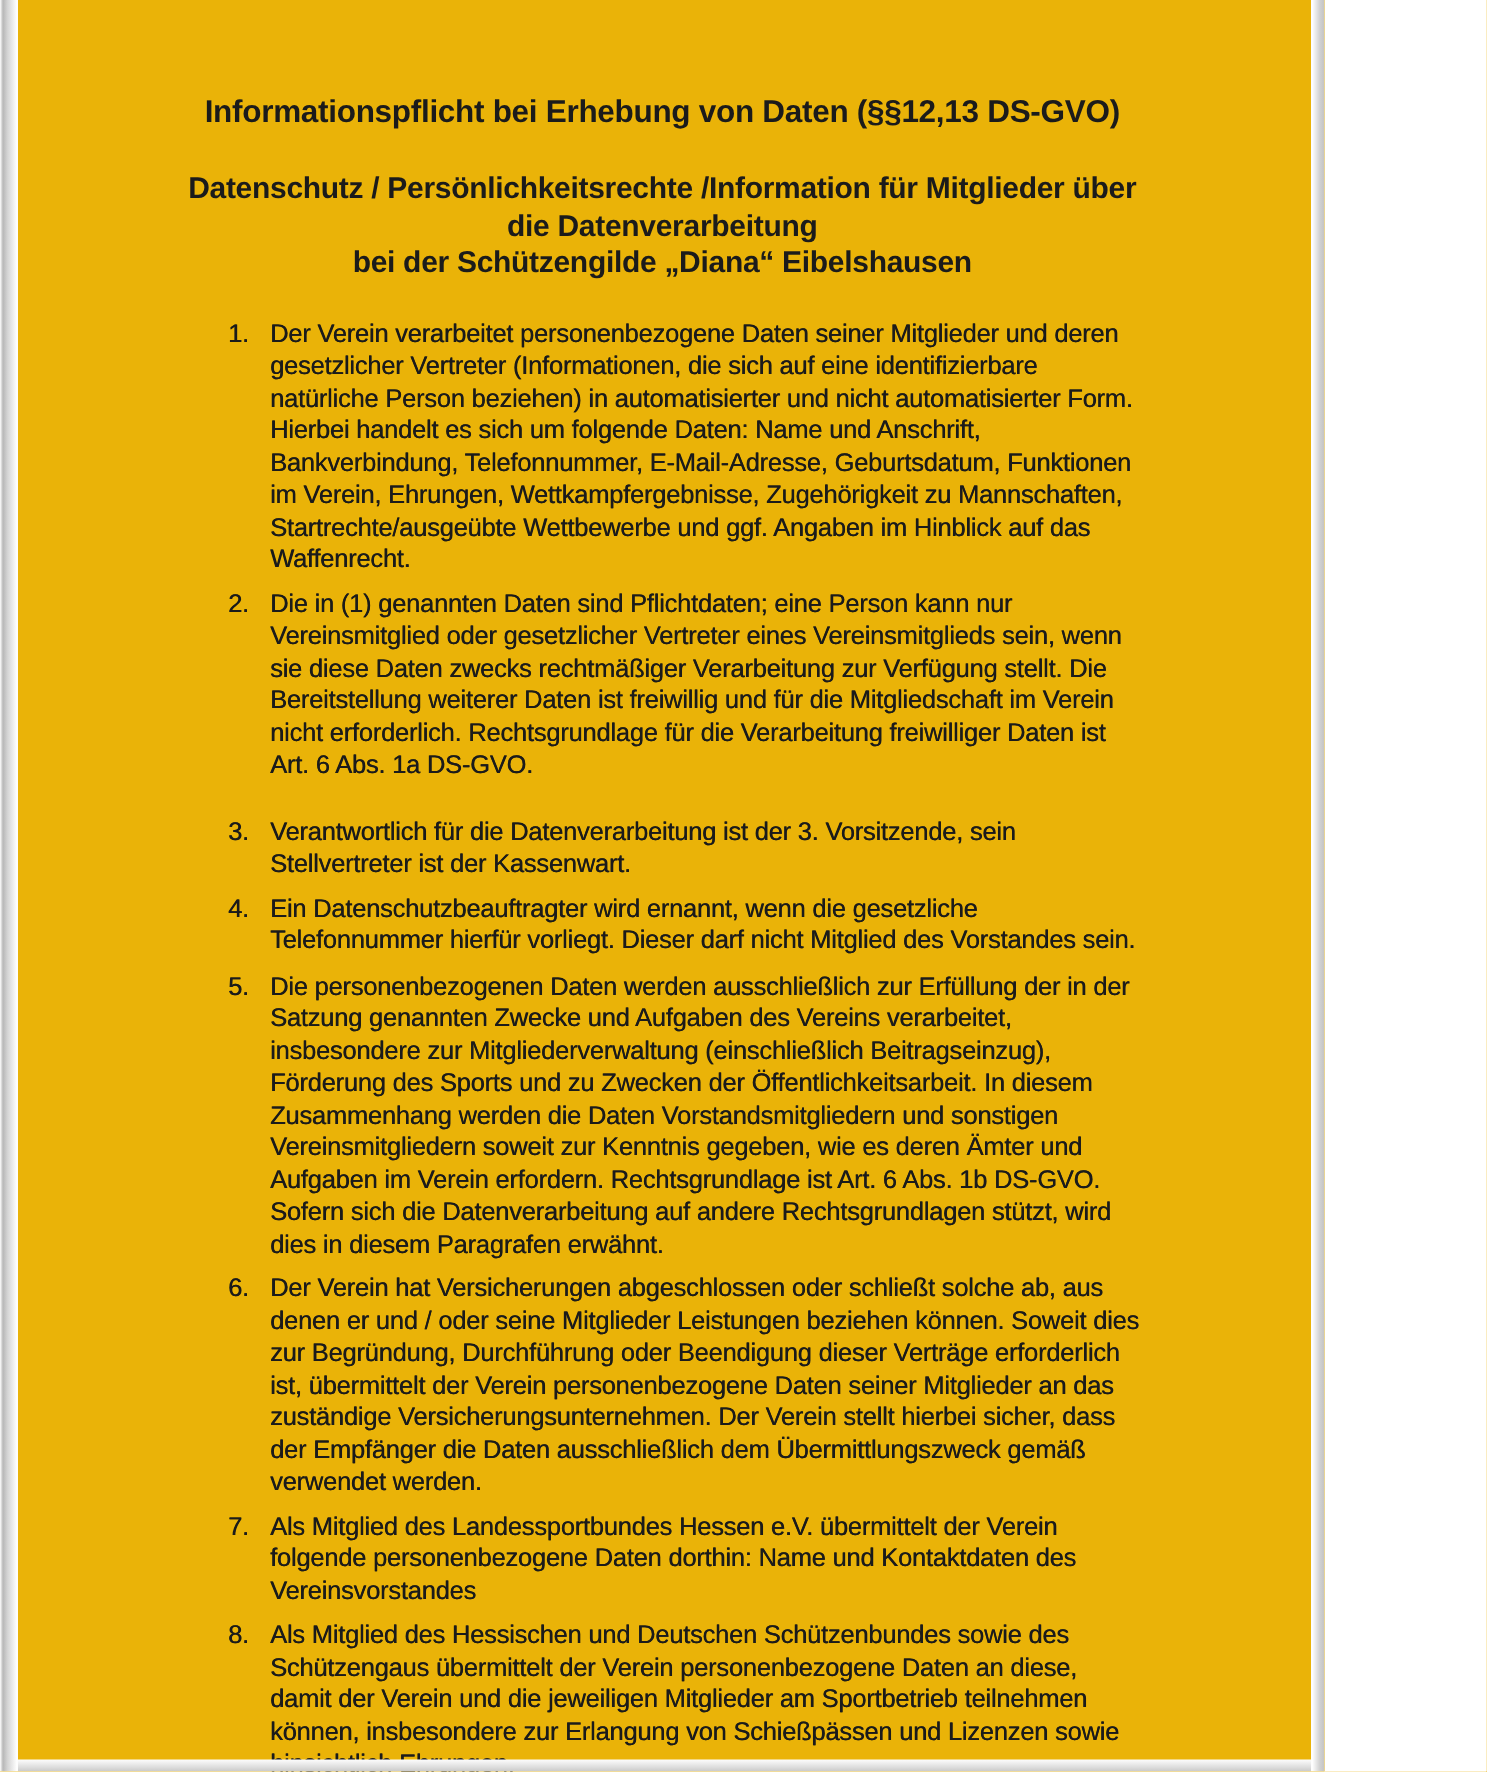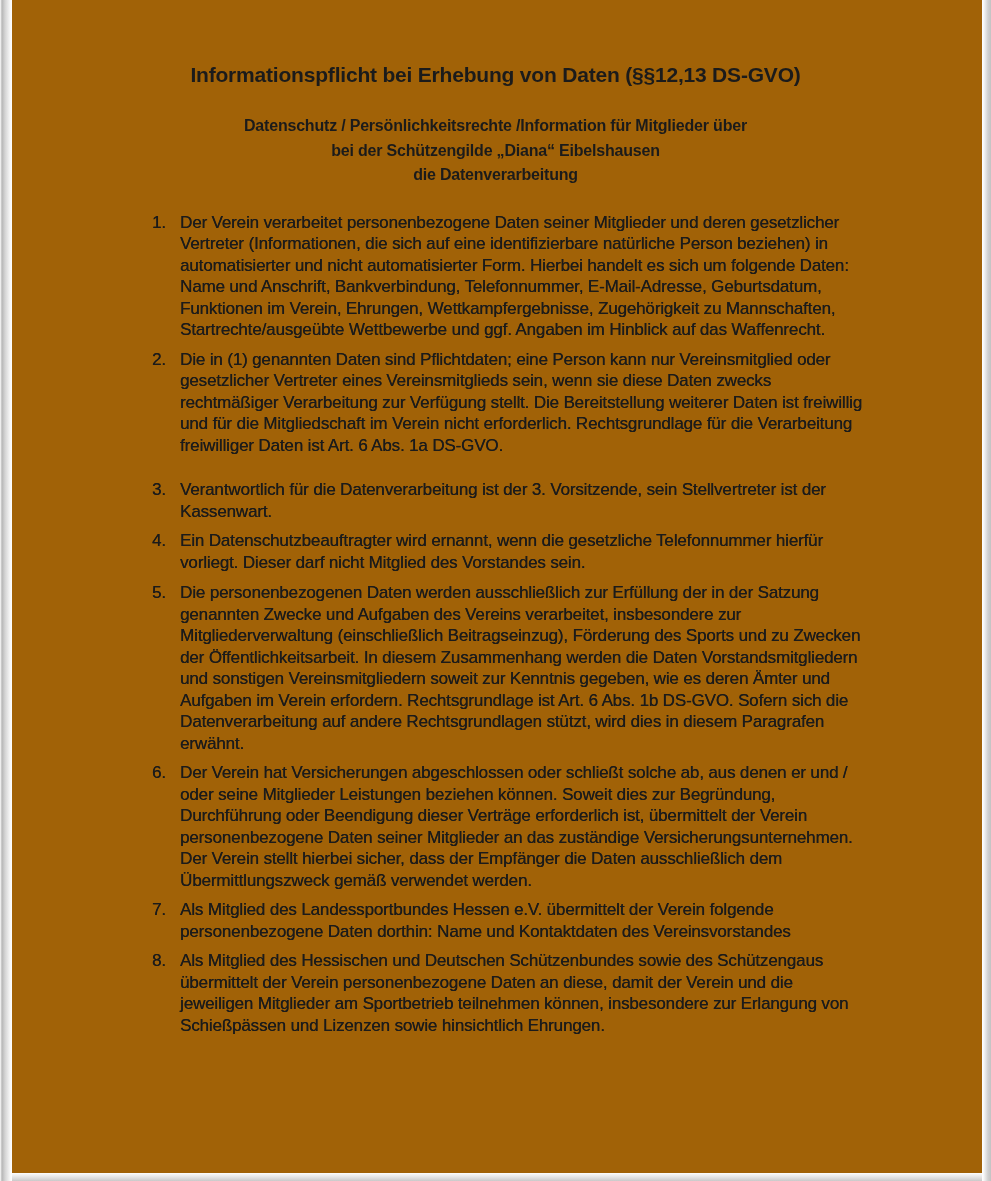--- a/index.html
+++ b/index.html
@@ -2,23 +2,23 @@
 <html><head>
 <meta charset="utf-8">
 <style>
   html, body {
     margin: 0;
     padding: 0;
     background: #ffffff;
   }
   .page {
     position: relative;
-    width: 991px;
+    width: 883px;
     height: 1181px;
-    background: #a16207;
+    background: #eab308;
     overflow: hidden;
     font-family: "Liberation Sans", "DejaVu Sans", sans-serif;
     color: #1b1b1b;
   }
   
   .edge { position: absolute; pointer-events: none; }
   .edge-left {
     left: 0; top: 0; bottom: 0; width: 12px;
     background: linear-gradient(to right, #ffffff 0px, #b7b7b7 2px, #d4d4d4 5px, #fdfdfd 11px);
   }
@@ -35,21 +35,21 @@
     padding-top: 62px;
     text-align: center;
     font-size: 21px;
     line-height: 26px;
     font-weight: 700;
     letter-spacing: -0.2px;
   }
   .subtitle {
     margin-top: 26px;
     text-align: center;
-    font-size: 16px;
+    font-size: 20px;
     line-height: 24.5px;
     font-weight: 700;
     letter-spacing: -0.2px;
   }
   .list {
     list-style: none;
     margin: 24px 123px 0 152px;
     padding: 0;
     font-size: 17px;
     line-height: 21.5px;
@@ -78,22 +78,22 @@
 
 <div class="page">
   <div class="edge edge-left"></div>
   <div class="edge edge-right"></div>
   <div class="edge edge-bottom"></div>
 
   <h1 class="title">Informationspflicht bei Erhebung von Daten (§§12,13 DS-GVO)</h1>
 
   <div class="subtitle">
     <div>Datenschutz / Persönlichkeitsrechte /Information für Mitglieder über</div>
+    <div>die Datenverarbeitung</div>
     <div>bei der Schützengilde „Diana“ Eibelshausen</div>
-    <div>die Datenverarbeitung</div>
   </div>
 
   <ol class="list">
     <li class="item">
       <span class="num">1.</span>
       <span class="txt">Der Verein verarbeitet personenbezogene Daten seiner Mitglieder und deren gesetzlicher Vertreter (Informationen, die sich auf eine identifizierbare natürliche Person beziehen) in automatisierter und nicht automatisierter Form. Hierbei handelt es sich um folgende Daten: Name und Anschrift, Bankverbindung, Telefonnummer, E-Mail-Adresse, Geburtsdatum, Funktionen im Verein, Ehrungen, Wettkampfergebnisse, Zugehörigkeit zu Mannschaften, Startrechte/ausgeübte Wettbewerbe und ggf. Angaben im Hinblick auf das Waffenrecht.</span>
     </li>
     <li class="item">
       <span class="num">2.</span>
       <span class="txt">Die in (1) genannten Daten sind Pflichtdaten; eine Person kann nur Vereinsmitglied oder gesetzlicher Vertreter eines Vereinsmitglieds sein, wenn sie diese Daten zwecks rechtmäßiger Verarbeitung zur Verfügung stellt. Die Bereitstellung weiterer Daten ist freiwillig und für die Mitgliedschaft im Verein nicht erforderlich. Rechtsgrundlage für die Verarbeitung freiwilliger Daten ist Art. 6 Abs. 1a DS-GVO.</span>

